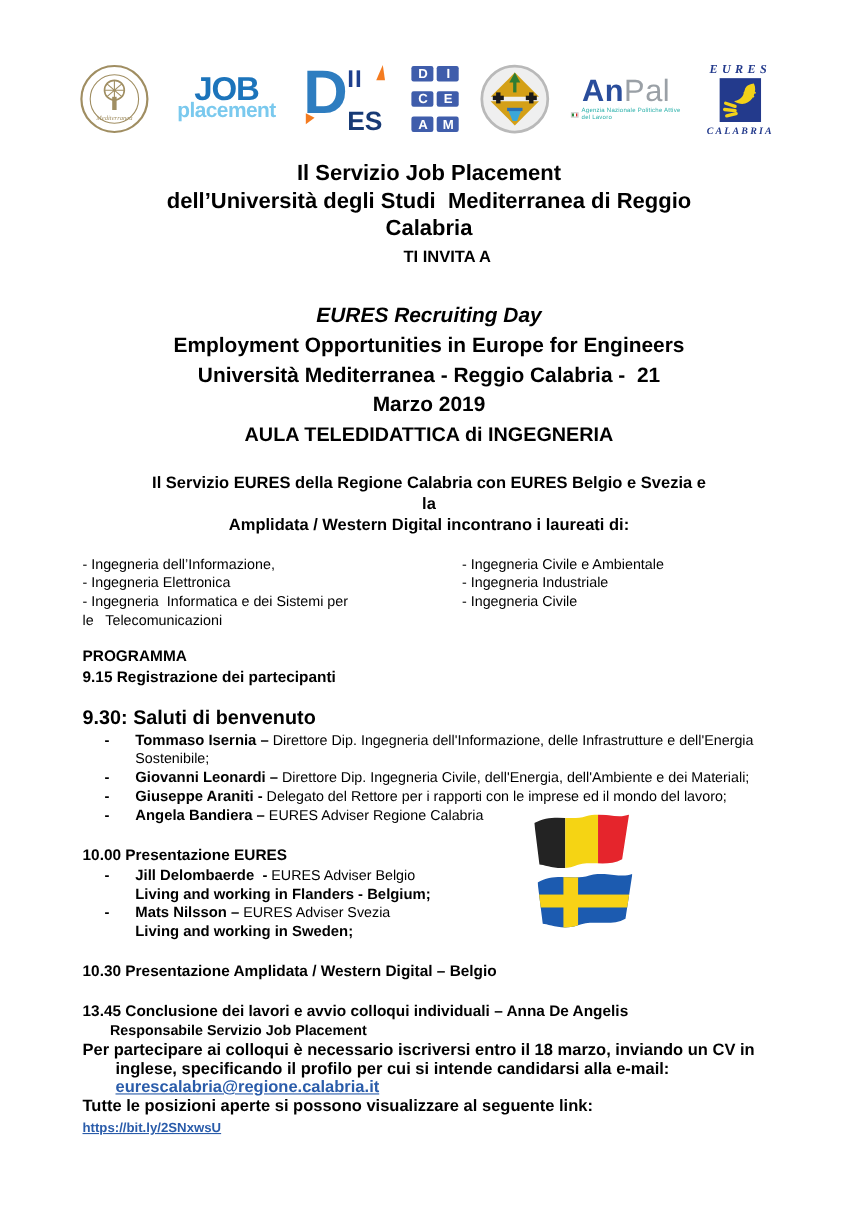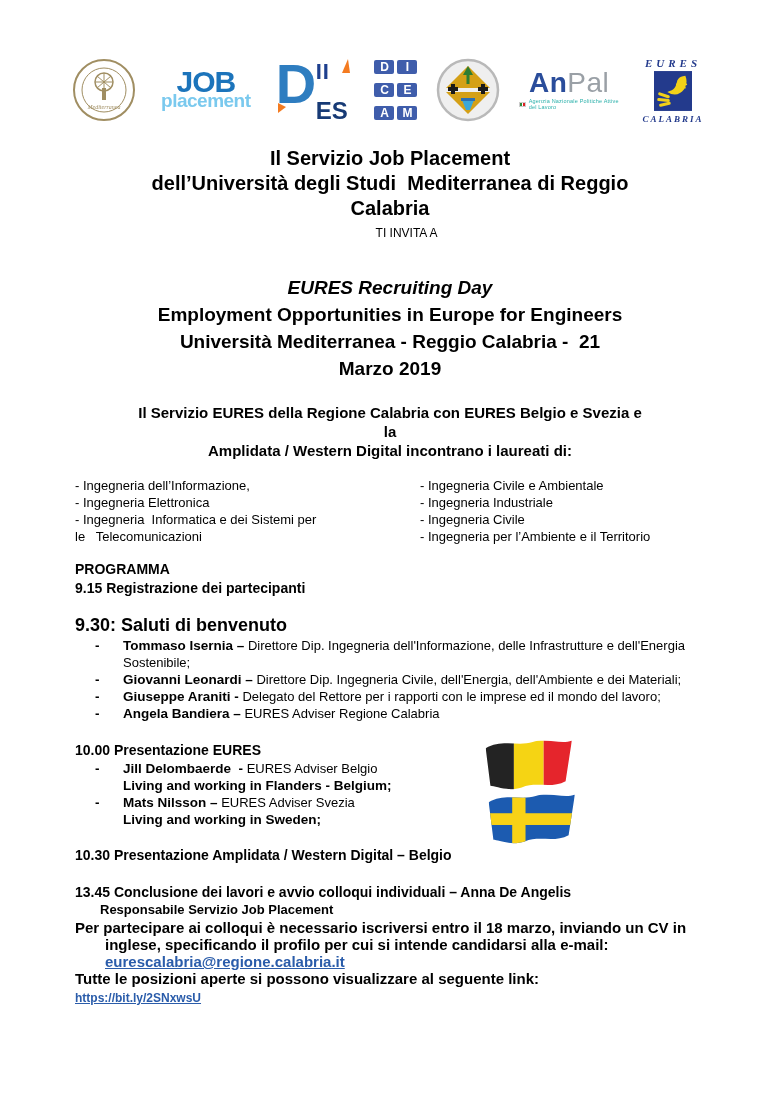--- a/index.html
+++ b/index.html
@@ -62,21 +62,21 @@
   .eures-logo { width:70px; display:flex; flex-direction:column; align-items:center; }
   .eures-top { font-family:"Liberation Serif","DejaVu Serif",serif; font-style:italic; font-weight:700;
     font-size:11px; color:#233a8c; letter-spacing:4px; }
   .eures-square { width:38px; height:40px; margin-top:2px; }
   .eures-bottom { font-family:"Liberation Serif","DejaVu Serif",serif; font-style:italic; font-weight:700;
     font-size:9px; color:#233a8c; letter-spacing:2px; margin-top:3px; }
 
   
   .center { text-align:center; }
   .header-block { margin-top:14px; line-height:25px; font-size:20px; font-weight:700; }
-  .invite { font-size:12px; font-weight:400; margin-top:0px;margin-left:33px; }
+  .invite { font-size:15px; font-weight:700; margin-top:0px;margin-left:33px; }
 
   .event-block { margin-top:28px; font-size:19px; font-weight:700; line-height:27px; }
   .event-title { font-style:italic; }
   .event-venue { font-size:18px; }
 
   .intro-block { margin-top:21px; font-size:15px; font-weight:700; line-height:19px; }
 
   
   .degrees { display:flex; margin-top:17px; padding:0 60px 0 75px; font-size:13px; line-height:17px; }
   .deg-col-left { width:345px; }
@@ -210,40 +210,40 @@
     <div class="pw">dell’Università degli Studi  Mediterranea di Reggio</div>
     <div>Calabria</div>
     <div class="invite">TI INVITA A</div>
   </div>
 
   <div class="event-block center">
     <div class="event-title">EURES Recruiting Day</div>
     <div>Employment Opportunities in Europe for Engineers</div>
     <div class="pw">Università Mediterranea - Reggio Calabria -  21</div>
     <div>Marzo 2019</div>
+    <div class="event-venue">AULA TELEDIDATTICA di INGEGNERIA</div>
   </div>
 
   <div class="intro-block center">
     <div>Il Servizio EURES della Regione Calabria con EURES Belgio e Svezia e</div>
     <div>la</div>
     <div>Amplidata / Western Digital incontrano i laureati di:</div>
   </div>
 
   <div class="degrees">
     <div class="deg-col-left">
       <div class="pw">- Ingegneria dell’Informazione,</div>
       <div class="pw">- Ingegneria Elettronica</div>
       <div class="pw">- Ingegneria  Informatica e dei Sistemi per</div>
       <div class="pw">le   Telecomunicazioni</div>
     </div>
     <div class="deg-col-right">
       <div>- Ingegneria Civile e Ambientale</div>
       <div>- Ingegneria Industriale</div>
       <div>- Ingegneria Civile</div>
-      <div>- Ingegneria per l’Ambiente e il Territorio</div>
     </div>
   </div>
 
   <div class="body-left">
     <div class="programma">
       <div>PROGRAMMA</div>
       <div>9.15 Registrazione dei partecipanti</div>
     </div>
 
     <div class="welcome">9.30: Saluti di benvenuto</div>

